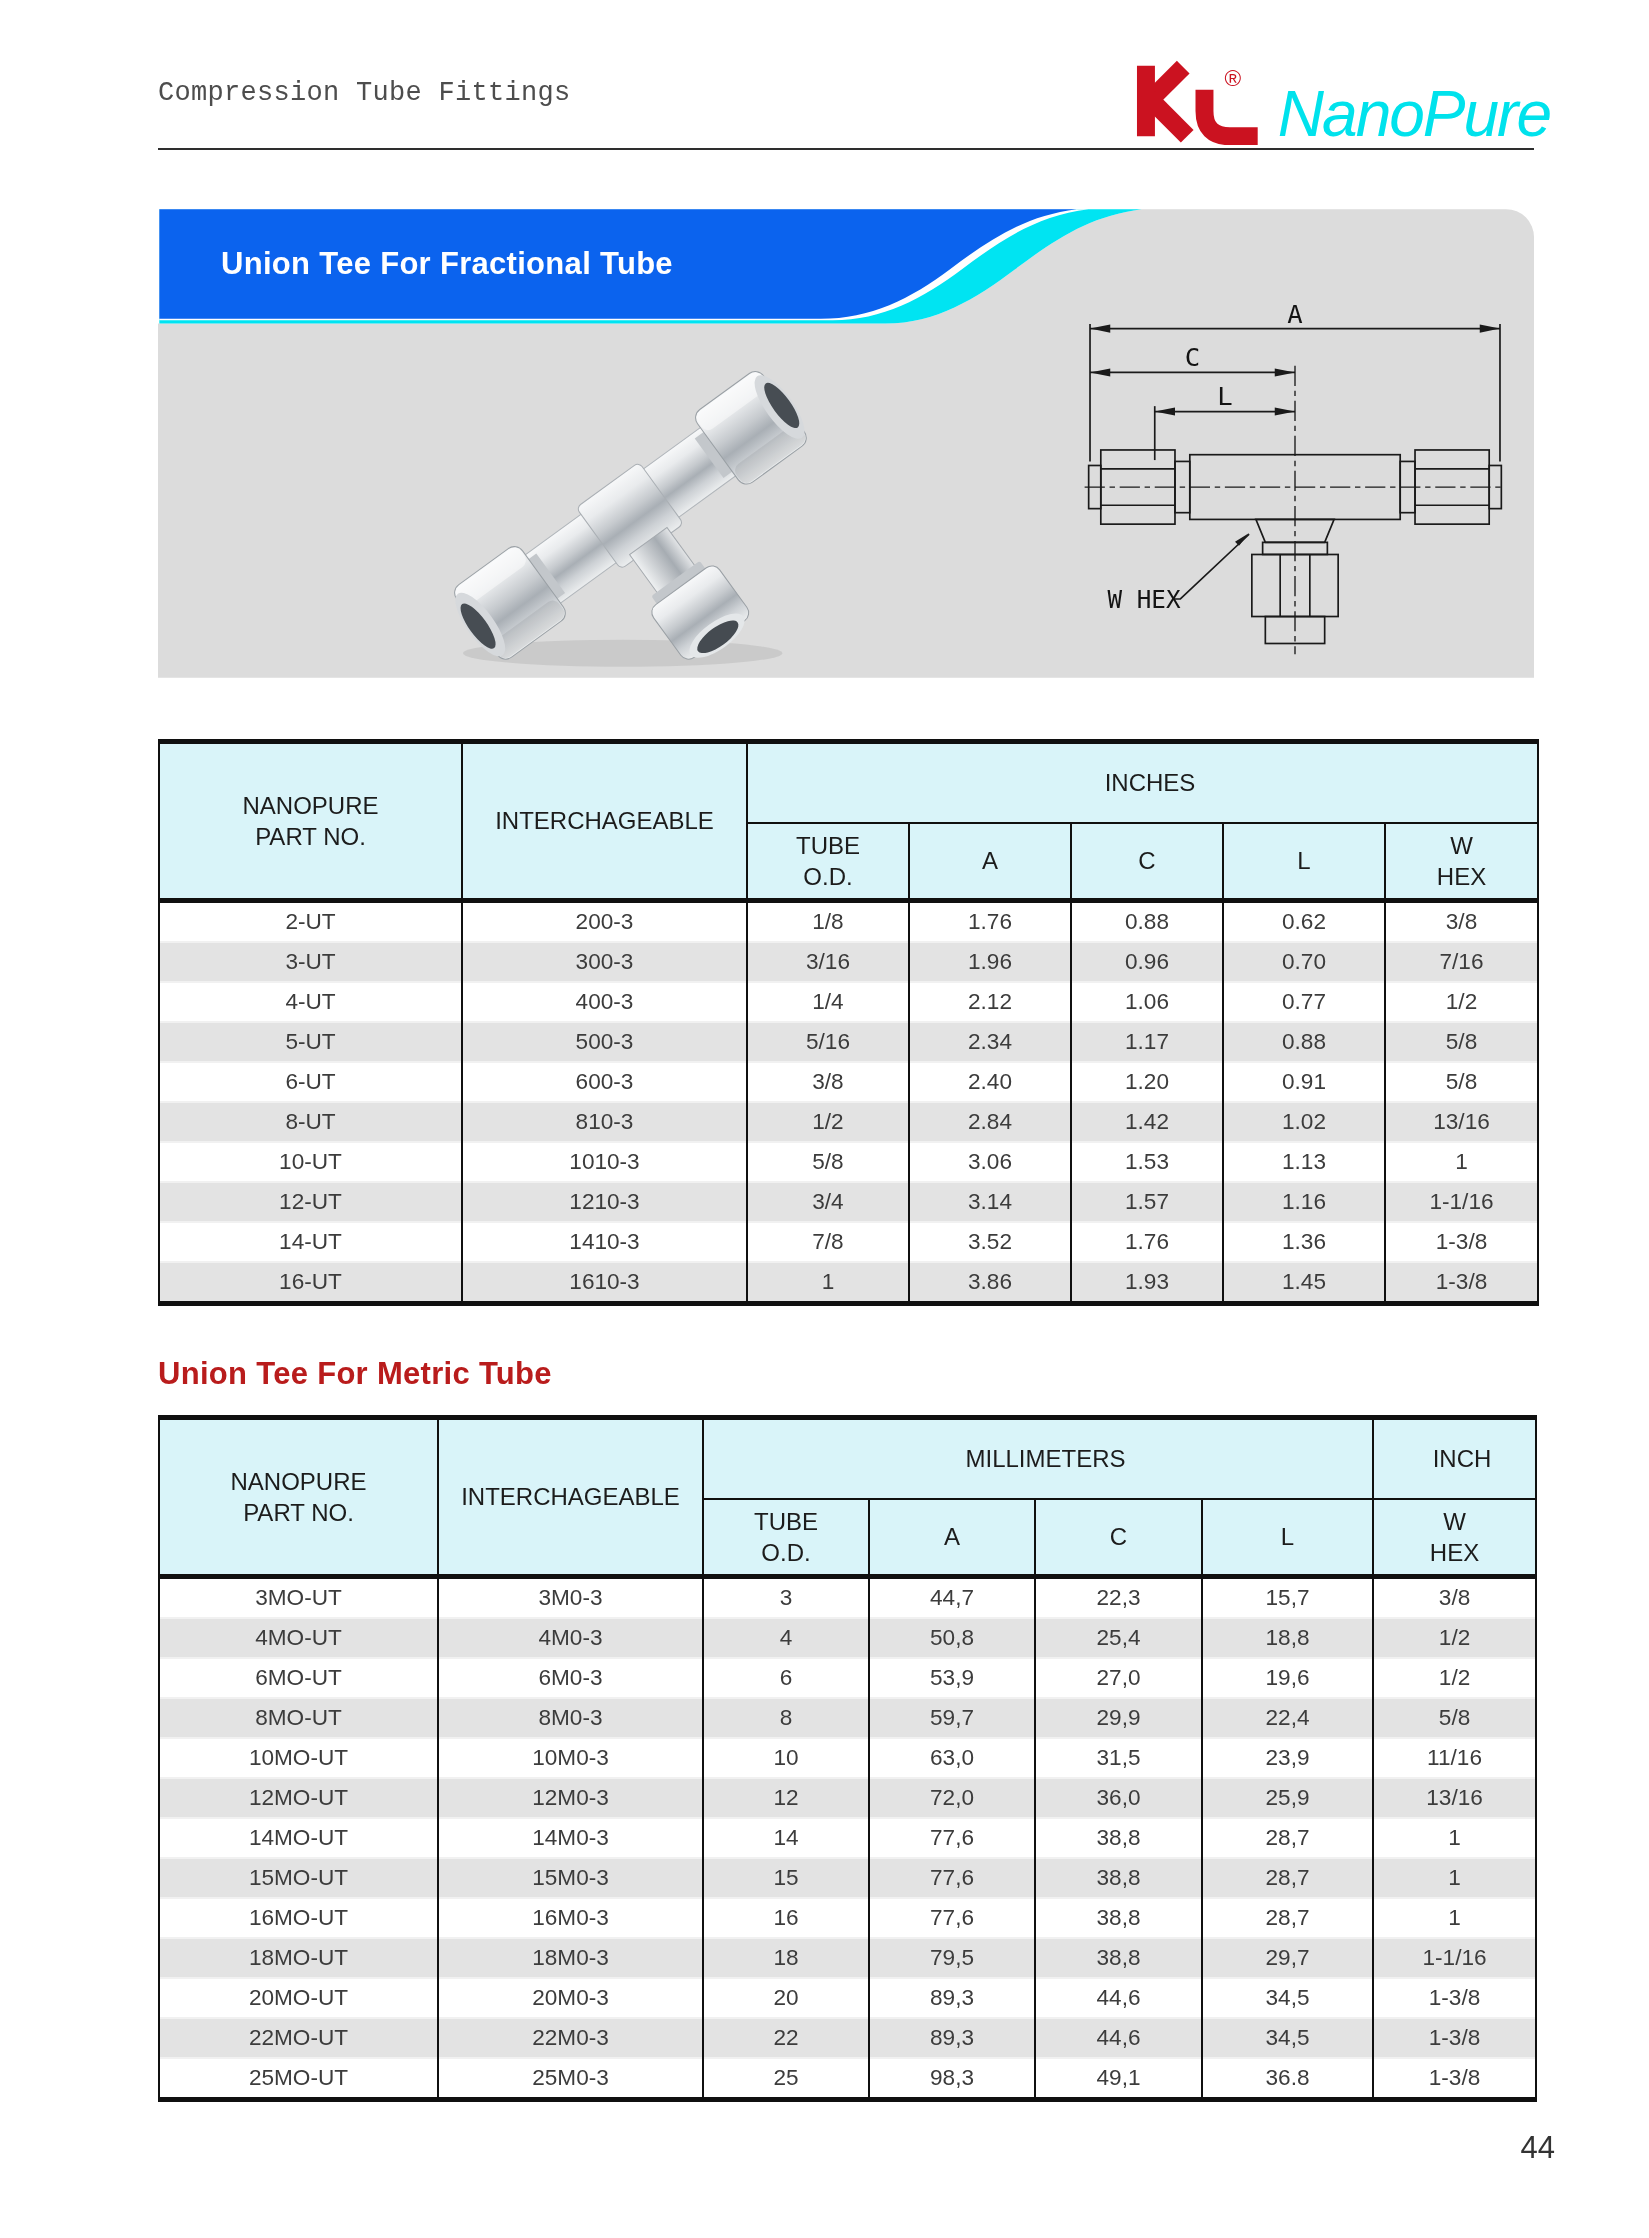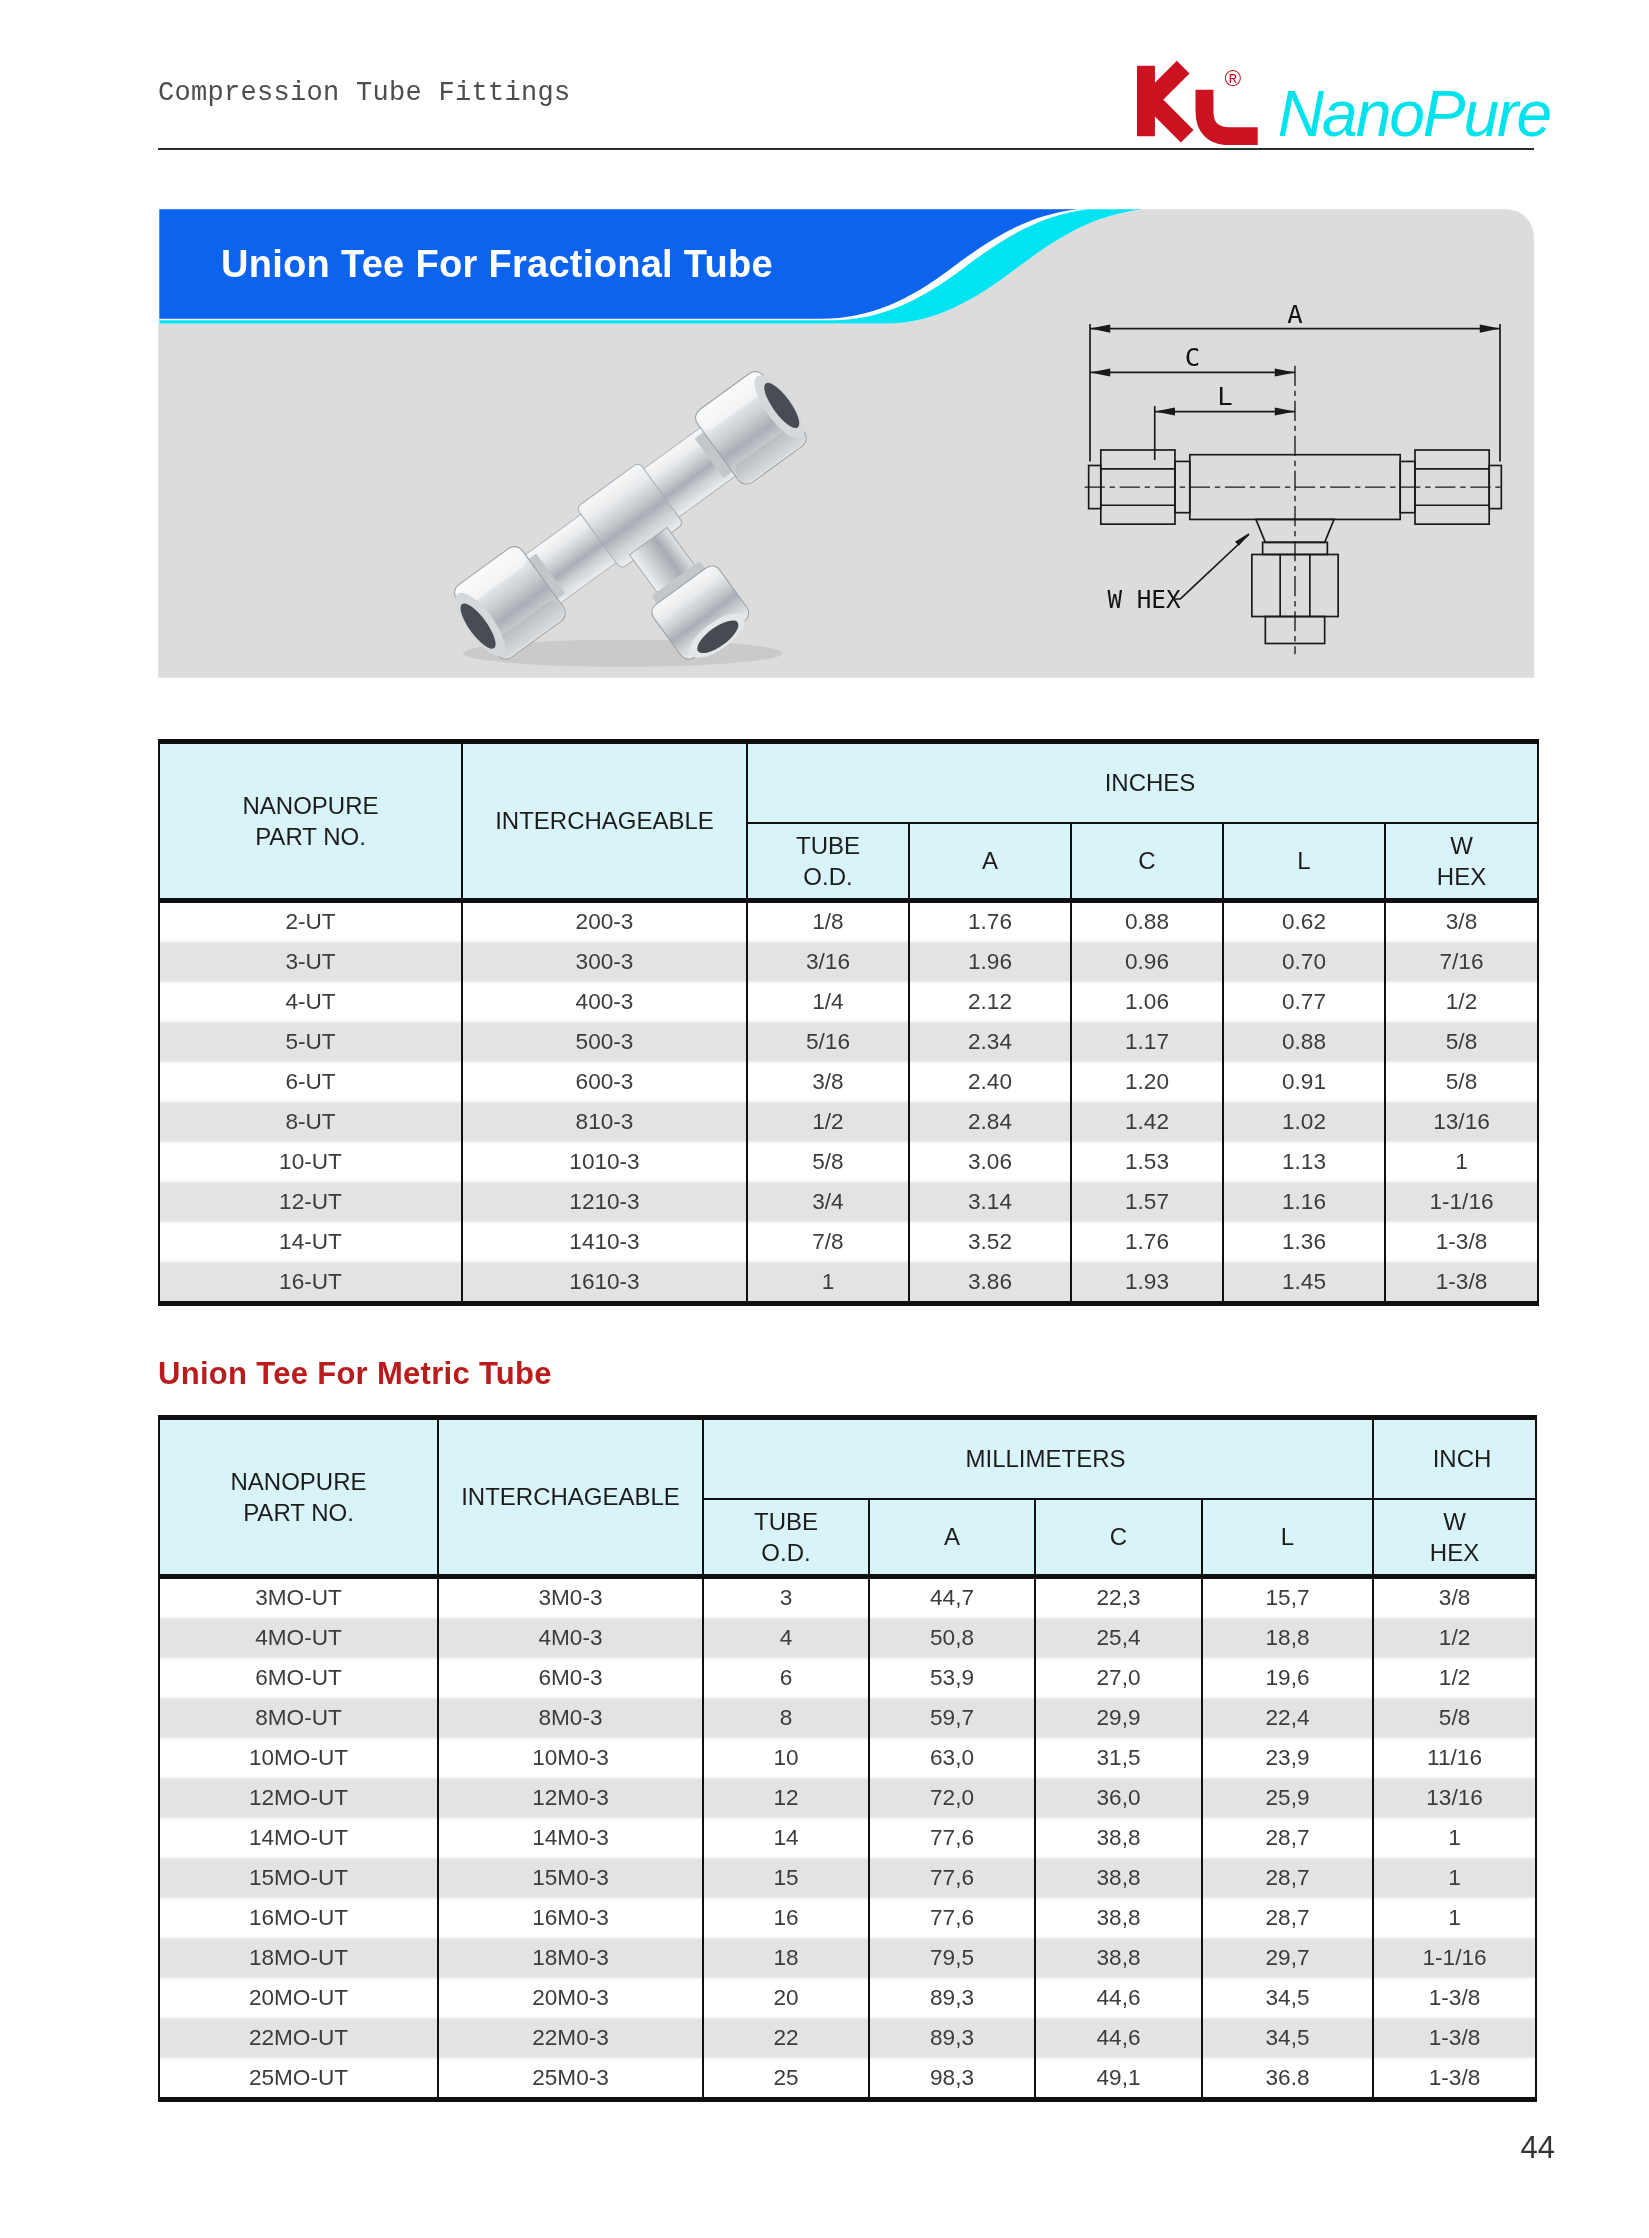--- a/index.html
+++ b/index.html
@@ -21,21 +21,21 @@
   .header-rule {
     position:absolute; left:158px; top:148px; width:1376px;
     border-top:2px solid #2e2e2e;
   }
 
   
   .hero { position:absolute; left:158px; top:199px; width:1376px; height:479px; }
   .hero-bg { position:absolute; left:0; top:0; }
   .banner-title {
     position:absolute; left:63px; top:10px; height:83px; line-height:110px;
-    font-size:38px; font-weight:bold; color:#ffffff; letter-spacing:0.3px;
+    font-size:31px; font-weight:bold; color:#ffffff; letter-spacing:0.3px;
   }
   .photo-svg { position:absolute; left:239px; top:170px; }
   .drawing-svg { position:absolute; left:921px; top:106px; }
 
   
   .spec-table {
     border-collapse:collapse; table-layout:fixed; width:1376px;
     background:#ffffff; border:2.7px solid #101010;
     border-top-width:5.3px; border-bottom-width:5.3px;
     font-size:22.6px; color:#3c3c3c;

